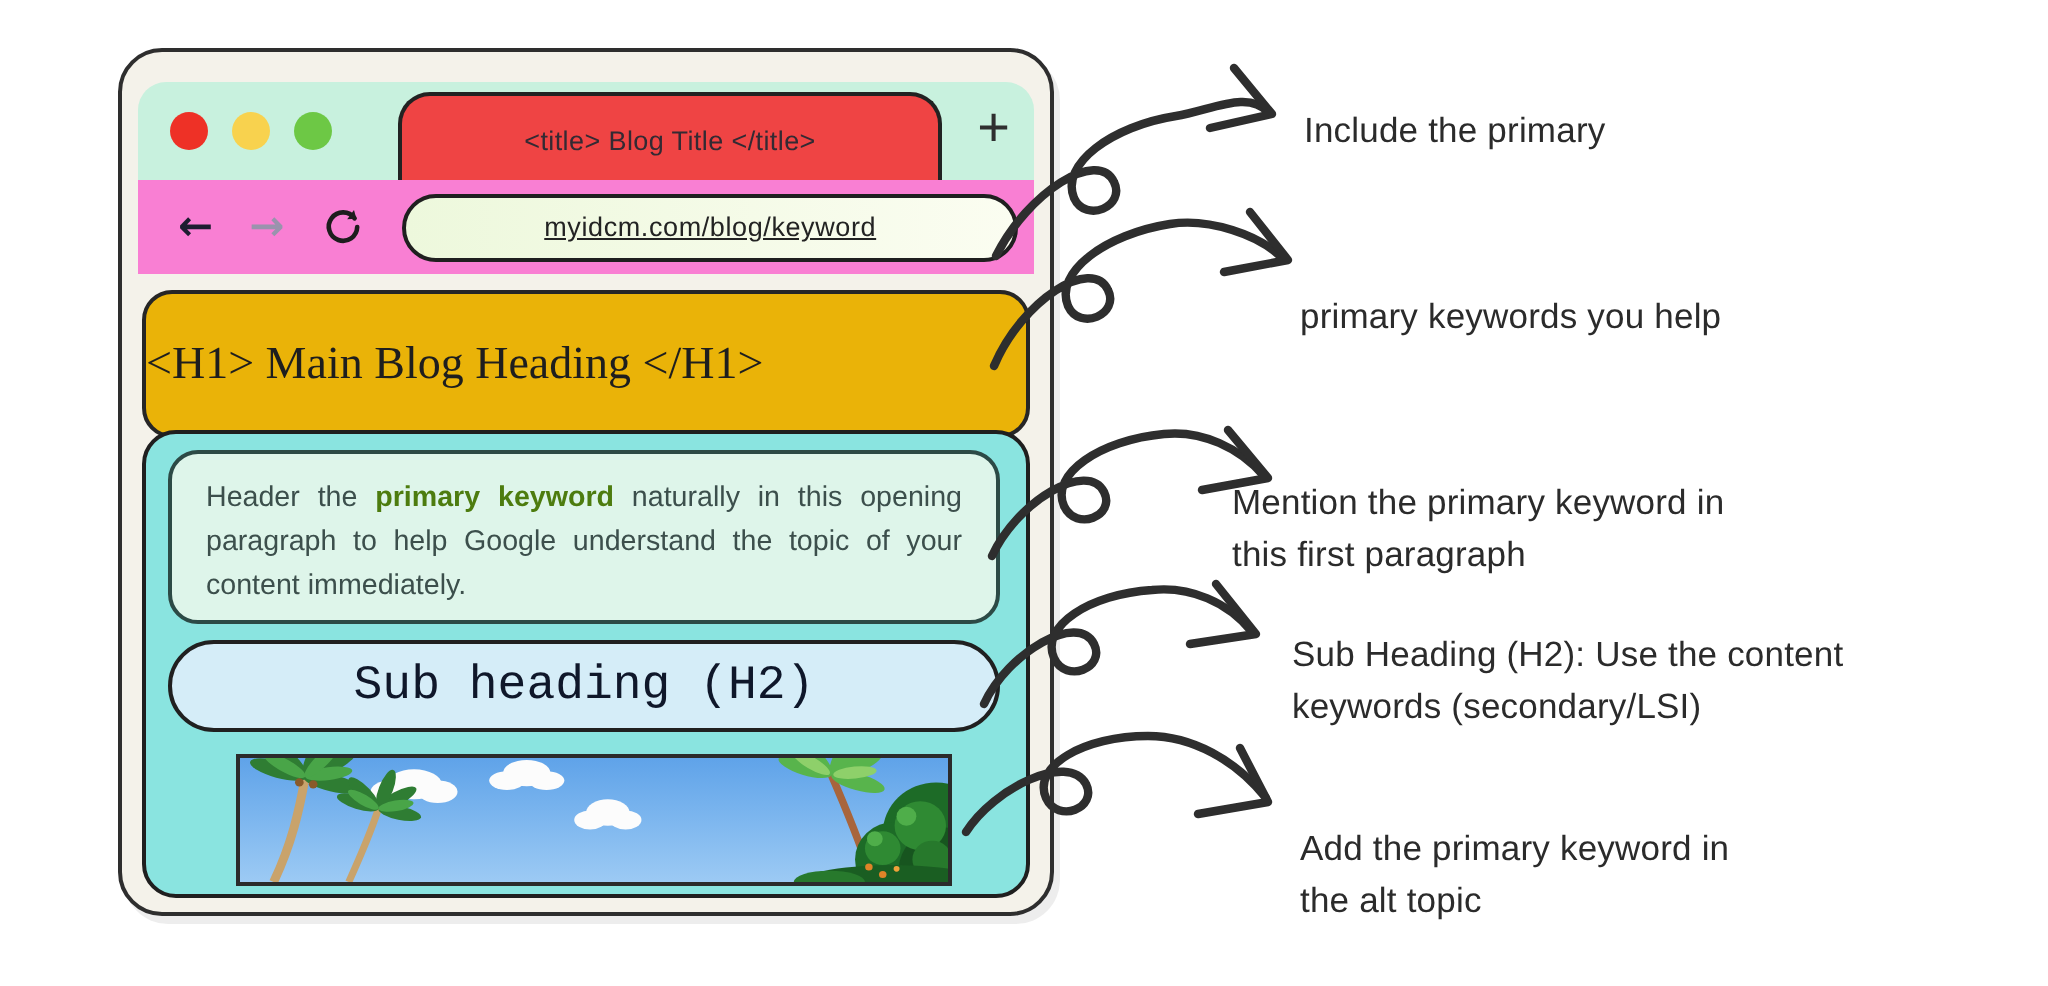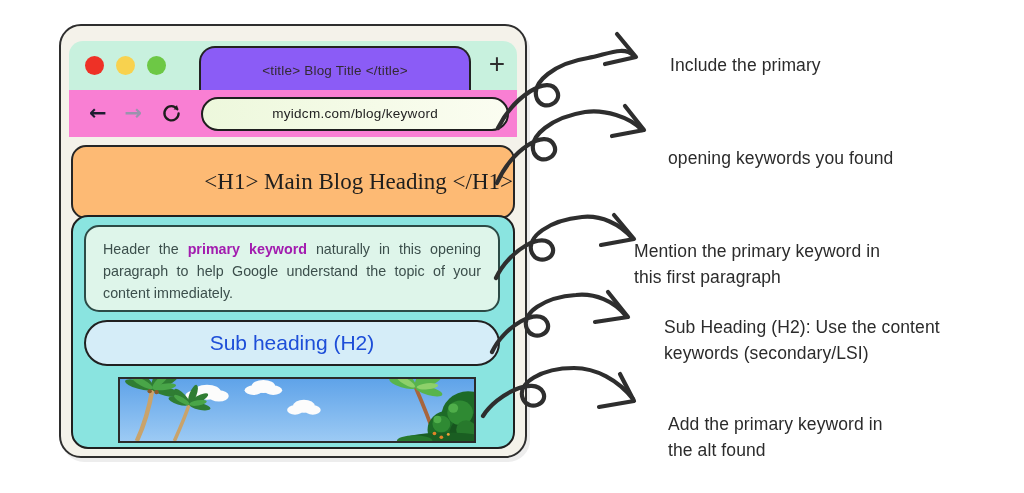--- a/index.html
+++ b/index.html
@@ -7,54 +7,54 @@
           font-family:"Liberation Sans", sans-serif;color:#2b2b2b;}
 
   
   #window{position:absolute;left:59px;top:24px;width:464px;height:430px;
           background:#f4f2ea;border:2.5px solid #2e2e2e;border-radius:22px;
           box-shadow:3px 4px 0 rgba(80,80,80,.10);}
   .mintbar{position:absolute;left:8px;right:8px;top:15px;height:49px;background:#c8f1de;
            border-radius:14px 14px 0 0;display:flex;align-items:center;padding-left:16px;box-sizing:border-box;}
   .light{width:19px;height:19px;border-radius:50%;margin-right:12px;}
   .light.red{background:#ee3126;} .light.yellow{background:#f8d24e;} .light.green{background:#6dc845;}
-  .tab{position:absolute;left:138px;top:20px;width:272px;height:46px;background:#8b5cf6;
+  .tab{position:absolute;left:138px;top:20px;width:272px;height:46px;background:#ef4444;
        border:2px solid #222;border-bottom:none;border-radius:16px 16px 0 0;
        display:flex;align-items:center;justify-content:center;box-sizing:border-box;}
   .tab span{font-size:13.5px;letter-spacing:.2px;color:#332a33;font-weight:500;}
   .newtab{position:absolute;right:20px;top:24px;font-size:28px;font-weight:300;color:#2f2f2f;line-height:28px;cursor:default;}
   .urlrow{position:absolute;left:8px;right:8px;top:64px;height:47px;background:#f97fd3;
           display:flex;align-items:center;padding:0 8px 0 20px;box-sizing:border-box;}
   .navbtn{font-size:21px;line-height:21px;margin-right:18px;font-family:"DejaVu Sans", sans-serif;}
   .back{color:#1d1d30;font-weight:700;}
   .fwd{color:#9a93ad;font-weight:700;}
   .reload{margin-right:4px;display:flex;align-items:center;}
   .urlpill{flex:1;height:30px;margin-left:14px;background:linear-gradient(90deg,#edf8dc,#fbfdf1);
            border:2px solid #1f1f1f;border-radius:17px;display:flex;align-items:center;justify-content:center;}
-  .urlpill span{font-size:13.5px;color:#232323;letter-spacing:.3px;font-weight:500;}
-
-  .h1box{position:absolute;left:10px;right:10px;top:119px;height:74px;background:#fdba74;
-         border:2px solid #262626;border-radius:15px;display:flex;align-items:center;justify-content:flex-end;box-sizing:border-box;}
+  .urlpill span{font-size:13.5px;color:#232323;letter-spacing:.3px;font-weight:500;text-decoration:underline;}
+
+  .h1box{position:absolute;left:10px;right:10px;top:119px;height:74px;background:#eab308;
+         border:2px solid #262626;border-radius:15px;display:flex;align-items:center;justify-content:flex-start;box-sizing:border-box;}
   .h1box span{font-family:"Liberation Serif", serif;font-size:23px;color:#1e1e1e;}
 
   .cyanbox{position:absolute;left:10px;right:10px;top:189px;bottom:7px;background:#8ae4e0;
            border:2px solid #1f1f1f;border-radius:17px;box-sizing:border-box;}
   .parabox{position:absolute;left:11px;right:13px;top:8px;height:87px;background:#def5ea;
            border:2px solid #2c4a46;border-radius:15px;box-sizing:border-box;
            padding:11px 17px;text-align:justify;}
   .parabox{font-size:14.3px;line-height:1.55;color:#3c4f4c;font-weight:500;}
-  .parabox b{color:#a21caf;font-weight:700;}
+  .parabox b{color:#4d7c0f;font-weight:700;}
   .subpill{position:absolute;left:11px;right:13px;top:103px;height:46px;background:#d5edf8;
            border:2px solid #202020;border-radius:24px;display:flex;align-items:center;justify-content:center;box-sizing:border-box;}
-  .subpill span{font-family:Liberation Sans, sans-serif;font-size:21px;color:#1d4ed8;}
+  .subpill span{font-family:Liberation Mono, monospace;font-size:24px;color:#0f172a;}
   .heroimg{position:absolute;left:45px;top:160px;width:358px;height:66px;border:2px solid #2b2b2b;box-sizing:border-box;overflow:hidden;background:#63a7ea;}
   .heroimg svg{display:block;width:100%;height:100%;}
 
   
-  .ann{position:absolute;font-size:17.5px;line-height:26px;font-weight:500;color:#2b2b2b;letter-spacing:.1px;margin-left:18px;}
+  .ann{position:absolute;font-size:17.5px;line-height:26px;font-weight:500;color:#2b2b2b;letter-spacing:.1px;}
   #ann1{left:652px;top:52px;} #ann2{left:650px;top:145px;} #ann3{left:616px;top:238px;}
   #ann4{left:646px;top:314px;} #ann5{left:650px;top:411px;}
 
   
   #arrows{position:absolute;left:0;top:0;width:1024px;height:493px;pointer-events:none;}
   #arrows path{fill:none;stroke:#2e2e2e;stroke-width:4.2;stroke-linecap:round;stroke-linejoin:round;}
 </style>
 </head>
 <body>
 
@@ -207,28 +207,28 @@
     <g>
       <path d="M 483 416 C 497 394 534 376 543 392 C 549 404 529 412 523 399 C 516 383 542 368 574 368 C 596 368 618 380 633 399"></path>
       <path d="M 620 374 L 634 401 L 599 407"></path>
     </g>
   </svg>
 
   <div class="ann" id="ann1">
     <div>Include the primary</div>
   </div>
   <div class="ann" id="ann2">
-    <div>opening keywords you found</div>
+    <div>primary keywords you help</div>
   </div>
   <div class="ann" id="ann3">
     <div>Mention the primary keyword in</div>
     <div>this first paragraph</div>
   </div>
   <div class="ann" id="ann4">
     <div>Sub Heading (H2): Use the content</div>
     <div>keywords (secondary/LSI)</div>
   </div>
   <div class="ann" id="ann5">
     <div>Add the primary keyword in</div>
-    <div>the alt found</div>
+    <div>the alt topic</div>
   </div>
 
 </div>
 
 </body></html>

